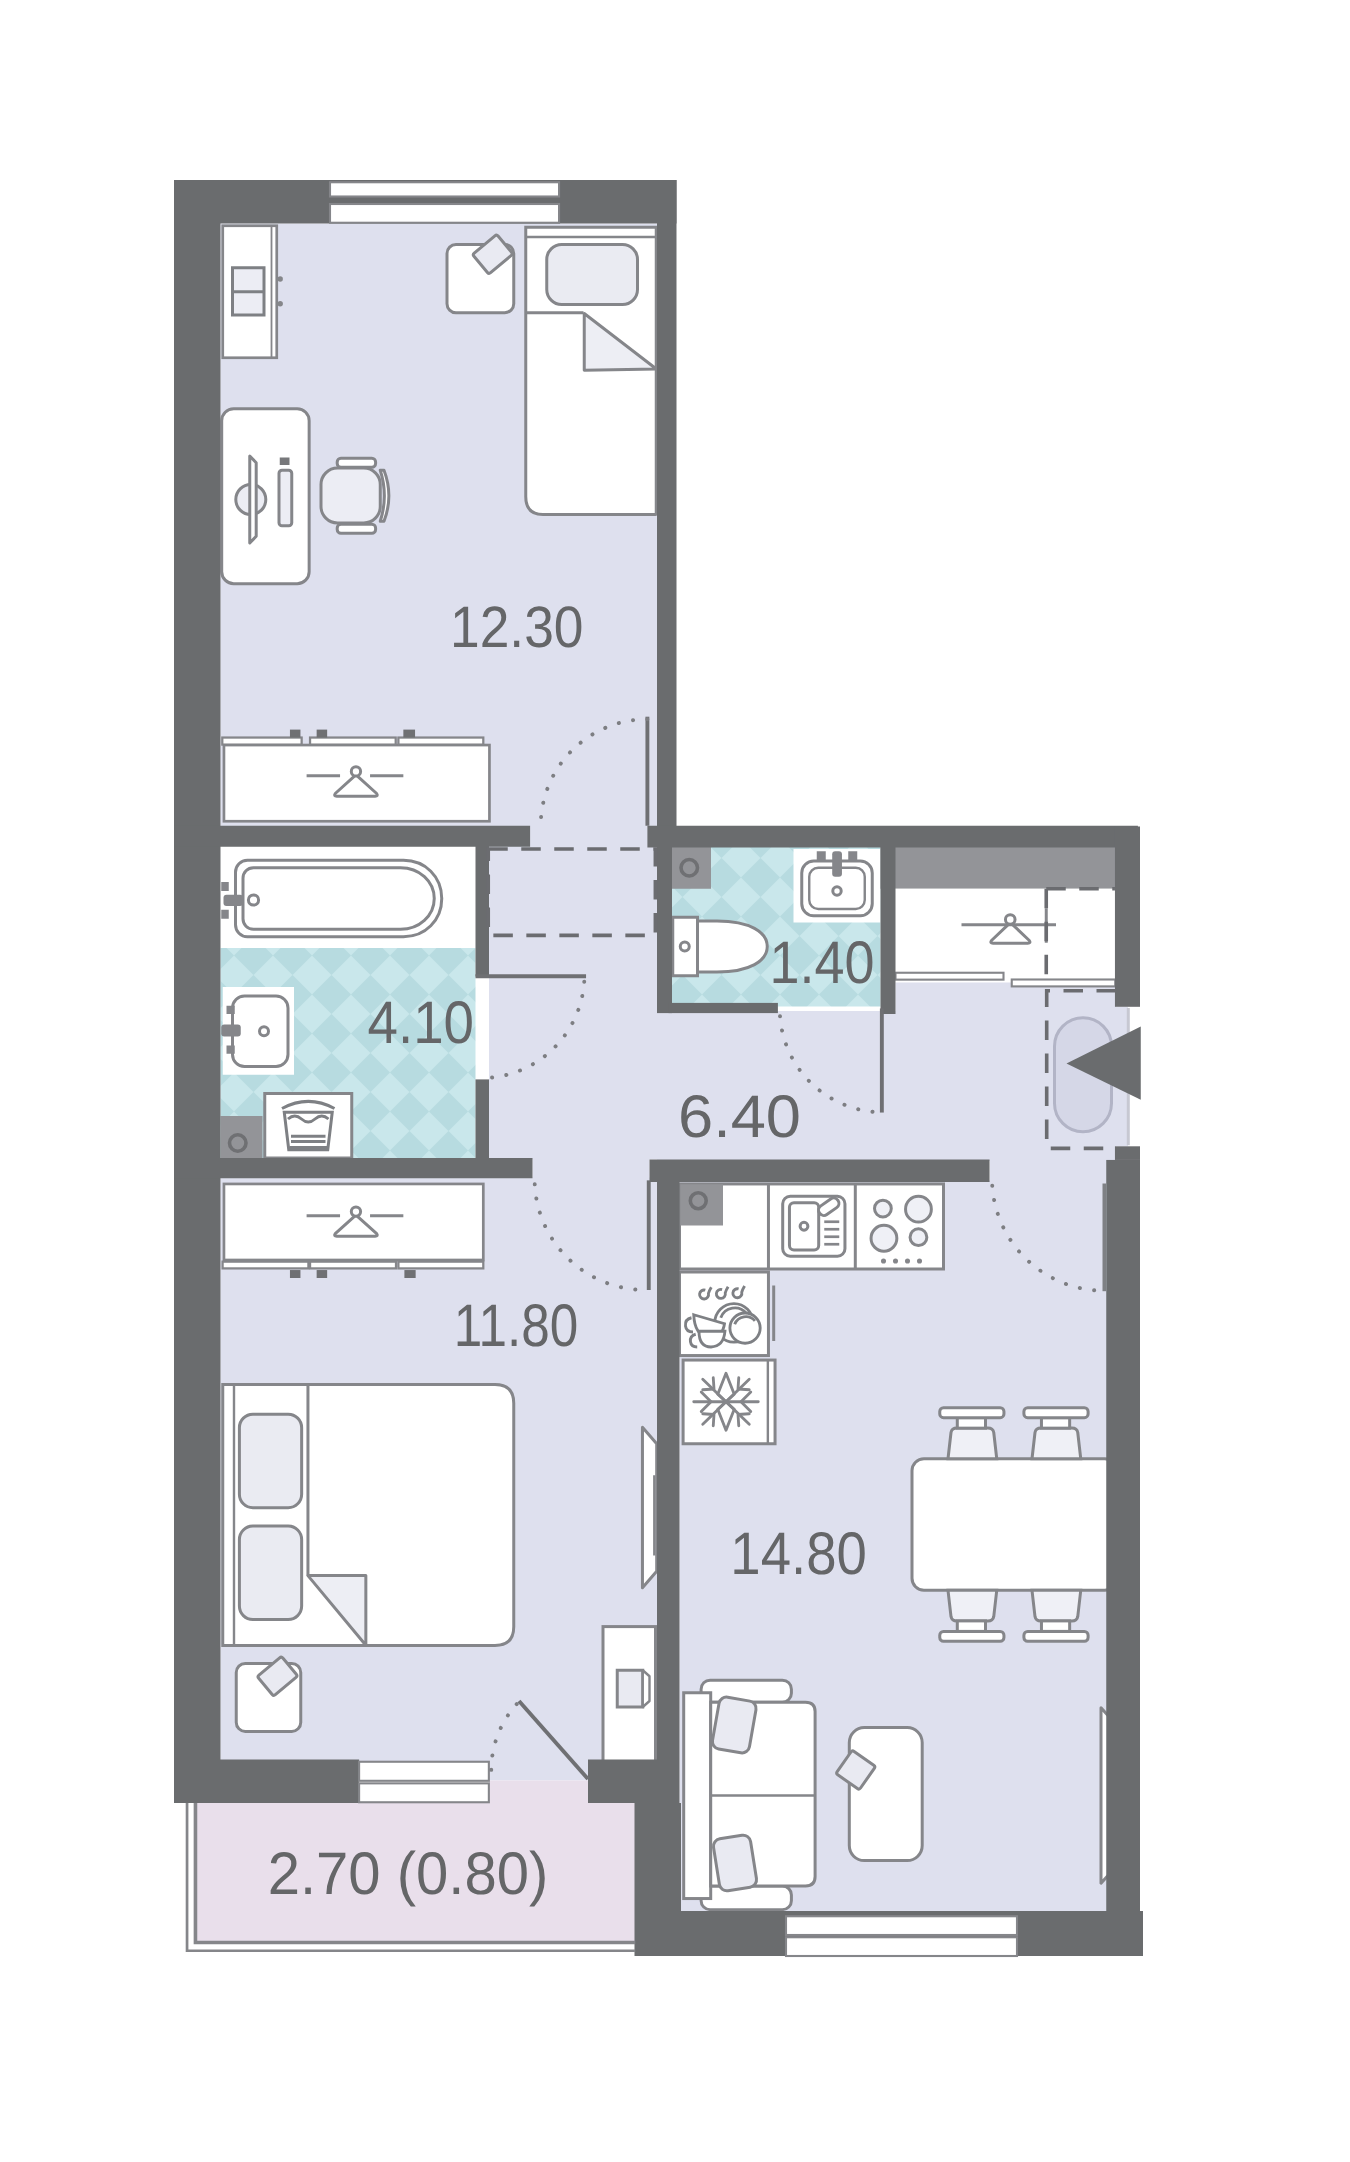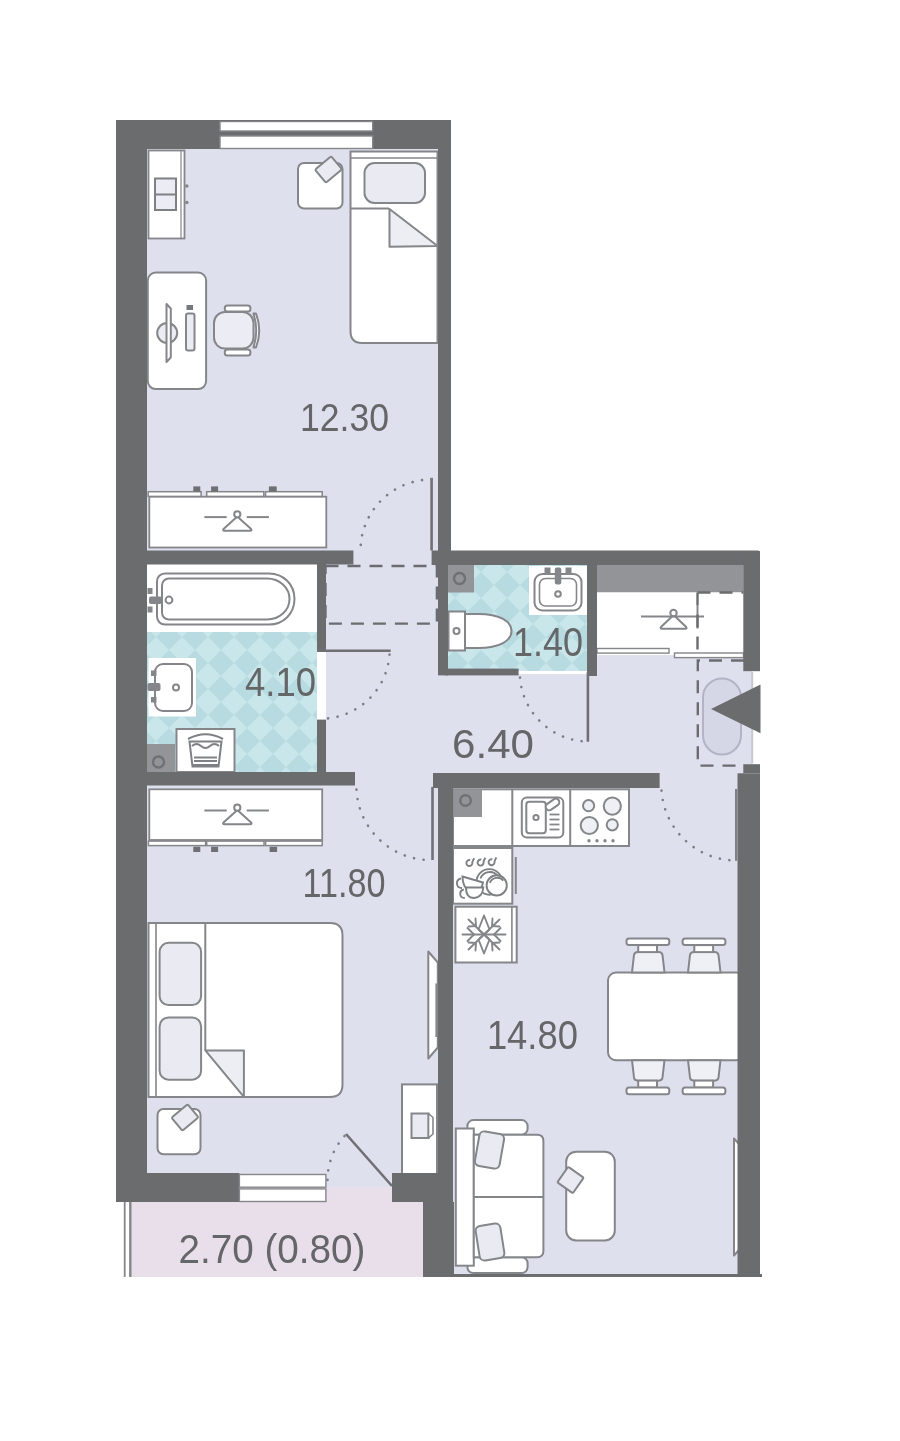--- a/index.html
+++ b/index.html
@@ -1,16 +1,16 @@
 <!DOCTYPE html>
 <html><head>
 <meta charset="utf-8">
 <style>
 html,body{margin:0;padding:0;background:#fff;}
-#c{position:relative;width:900px;height:1277px;font-family:"Liberation Sans",sans-serif;}
+#c{position:relative;width:900px;height:1441px;font-family:"Liberation Sans",sans-serif;}
 text{font-family:"Liberation Sans",sans-serif;fill:#656668;}
 </style>
 </head>
 <body>
 <div id="c">
 <svg width="900" height="1441" viewBox="0 0 900 1441">
 <defs>
 <pattern id="tealck" width="26" height="26" patternUnits="userSpaceOnUse">
 <rect width="26" height="26" fill="#c9e7eb"></rect>
 <path d="M13 0 L26 13 L13 26 L0 13 Z" fill="#b7dbe0"></path>

